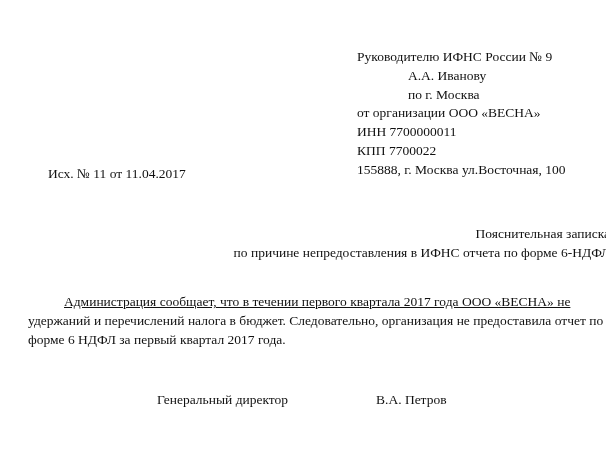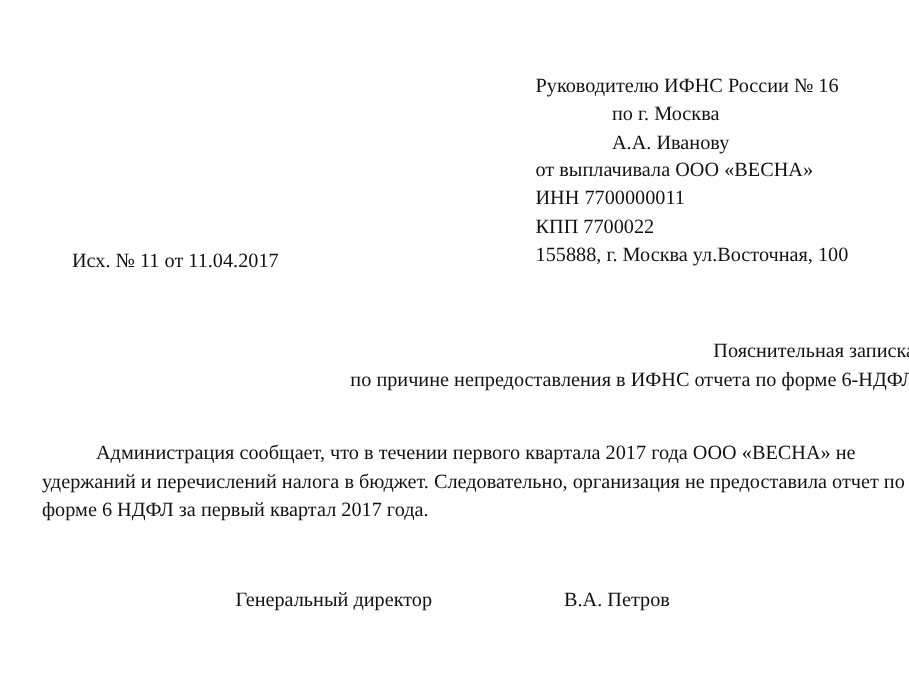--- a/index.html
+++ b/index.html
@@ -19,34 +19,34 @@
     .abs { position: absolute; white-space: nowrap; line-height: 19px; margin-left: 20px; }
     .addressee { position: absolute; left: 357px; top: 48px; }
     .addressee .line { display: block; height: 18.8px; line-height: 18.8px; white-space: nowrap; }
     .addressee .indent { padding-left: 51px; }
     .outgoing { left: 28px; top: 164px; }
     .title-block { position: absolute; left: 4px; width: 606px; top: 224px; text-align: right; }
     .title-block .line { display: block; line-height: 19px; white-space: nowrap; }
     .title-block .l1 { padding-left: 8px; }
     .body-text { position: absolute; left: 28px; top: 292px; width: 560px; }
     .body-text .line { display: block; line-height: 19px; white-space: nowrap; }
-    .body-text .first { padding-left: 36px; }
+    .body-text .first { padding-left: 36px; text-decoration: underline; }
     .signature-title { left: 137px; top: 390px; }
     .signature-name { left: 356px; top: 390px; }
   </style>
 </head>
 <body>
 
 <div>
 
   <div class="addressee">
-    <span class="line">Руководителю ИФНС России № 16</span>
+    <span class="line">Руководителю ИФНС России № 9</span>
+    <span class="line indent">А.А. Иванову</span>
     <span class="line indent">по г. Москва</span>
-    <span class="line indent">А.А. Иванову</span>
-    <span class="line">от выплачивала ООО «ВЕСНА»</span>
+    <span class="line">от организации ООО «ВЕСНА»</span>
     <span class="line">ИНН 7700000011</span>
     <span class="line">КПП 7700022</span>
     <span class="line">155888, г. Москва ул.Восточная, 100</span>
   </div>
 
   <div class="abs outgoing">Исх. № 11 от 11.04.2017</div>
 
   <div class="title-block">
     <span class="line l1">Пояснительная записка</span>
     <span class="line">по причине непредоставления в ИФНС отчета по форме 6-НДФЛ</span>

